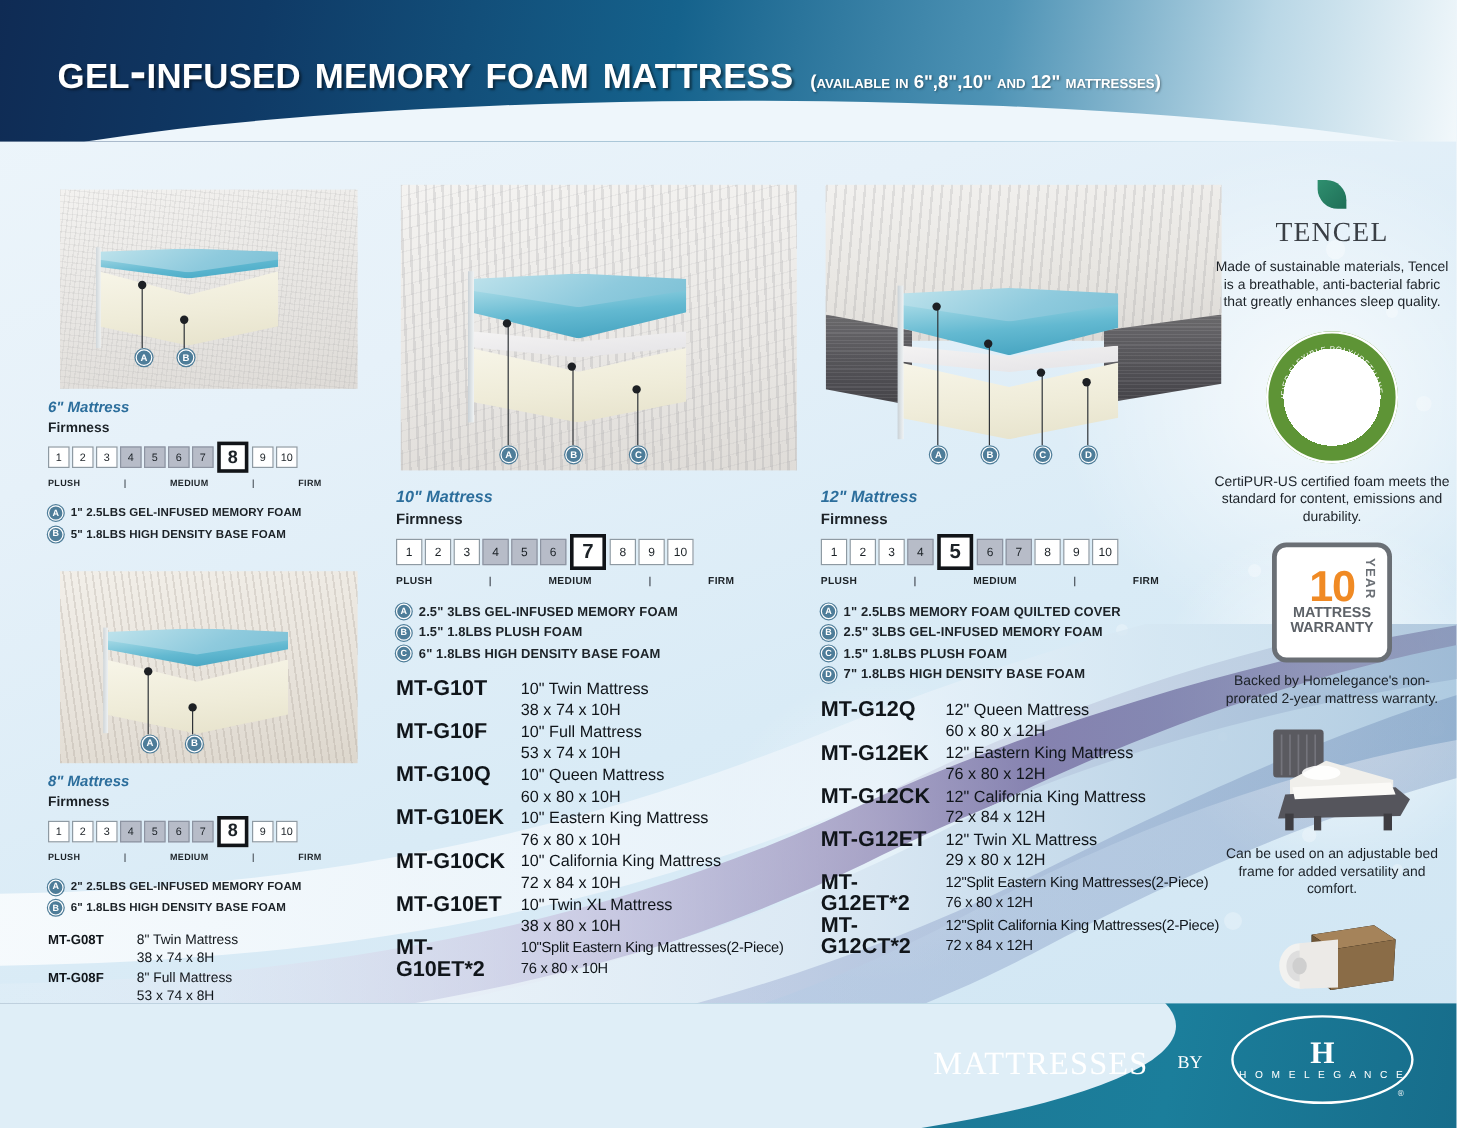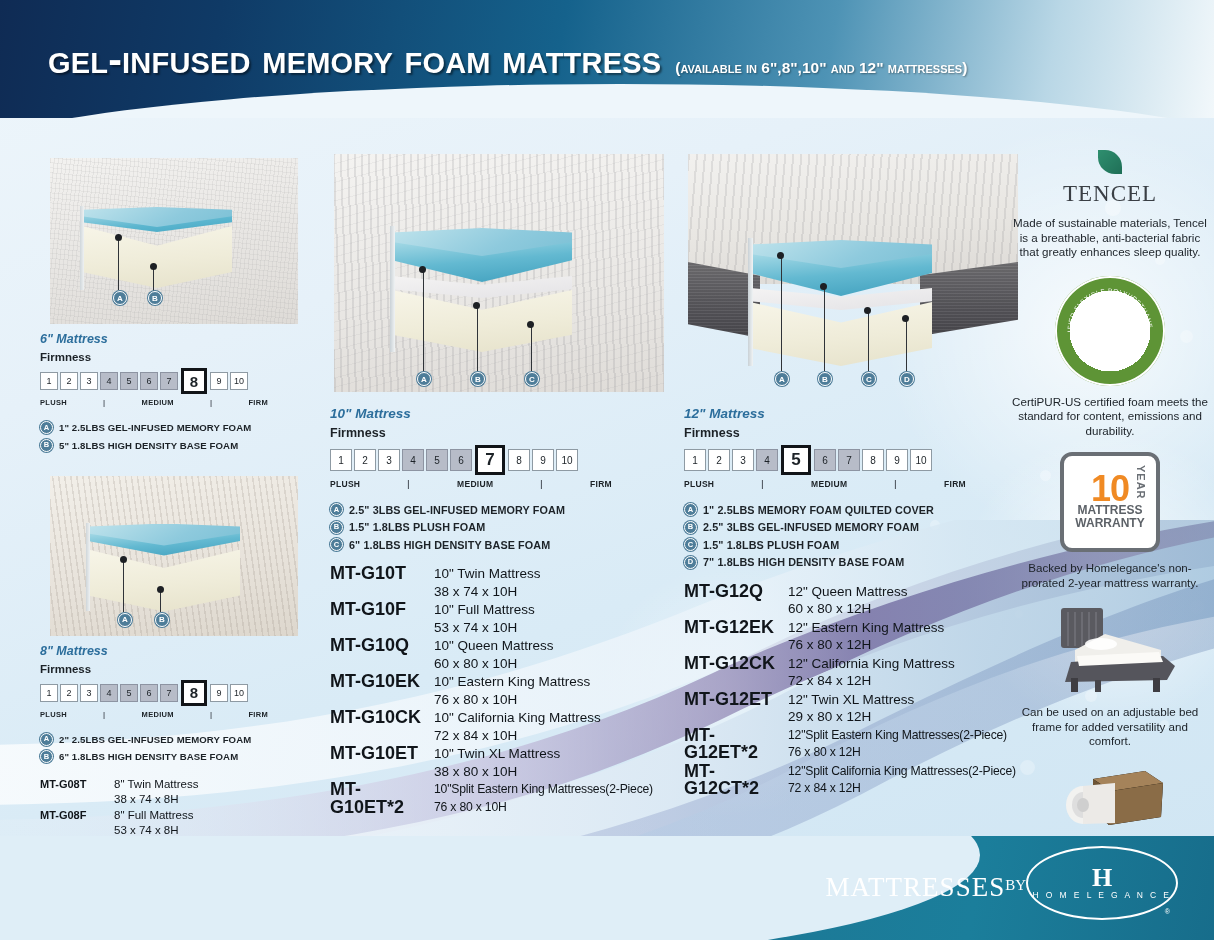--- a/index.html
+++ b/index.html
@@ -149,21 +149,21 @@
   .warranty .l1,.warranty .l2{font-size:12px;font-weight:bold;color:#5d6268;line-height:13px;}
   .bedimg{width:150px;height:92px;margin:14px auto 4px auto;position:relative;}
   .boximg{width:122px;height:72px;margin:16px auto 4px auto;position:relative;}
 
   
   .footer{position:absolute;left:0;bottom:0;width:1214px;height:104px;overflow:hidden;}
   .footer-fill{position:absolute;left:0;bottom:0;width:1214px;height:104px;
     background:linear-gradient(100deg,#0d2a4e 0%,#14537c 22%,#1d7795 55%,#1b7e9b 80%,#176d8b 100%);}
   .footer-cut{position:absolute;left:-320px;bottom:-30px;width:1300px;height:230px;
     border-radius:50%;background:#dfeef7;}
-  .foot-text{position:absolute;right:36px;bottom:20px;display:flex;align-items:center;z-index:4;}
+  .foot-text{position:absolute;right:36px;bottom:20px;display:flex;align-items:center;gap:24px;z-index:4;}
   .f-word{font-family:"Liberation Serif",serif;color:#fff;font-size:38px;font-variant:small-caps;
           text-transform:lowercase;letter-spacing:1px;}
   .f-by{font-family:"Liberation Serif",serif;color:#fff;font-size:21px;font-variant:small-caps;
         text-transform:lowercase;}
   .h-oval{width:148px;height:70px;border:2px solid #fff;border-radius:50%;position:relative;
           display:flex;flex-direction:column;align-items:center;justify-content:center;}
   .h-oval .hh{font-family:"Liberation Serif",serif;color:#fff;font-size:26px;font-weight:bold;line-height:22px;}
   .h-oval .hname{color:#fff;font-size:8.5px;letter-spacing:2.4px;margin-top:1px;}
   .h-oval .reg{position:absolute;right:6px;bottom:3px;color:#fff;font-size:7px;}
 

